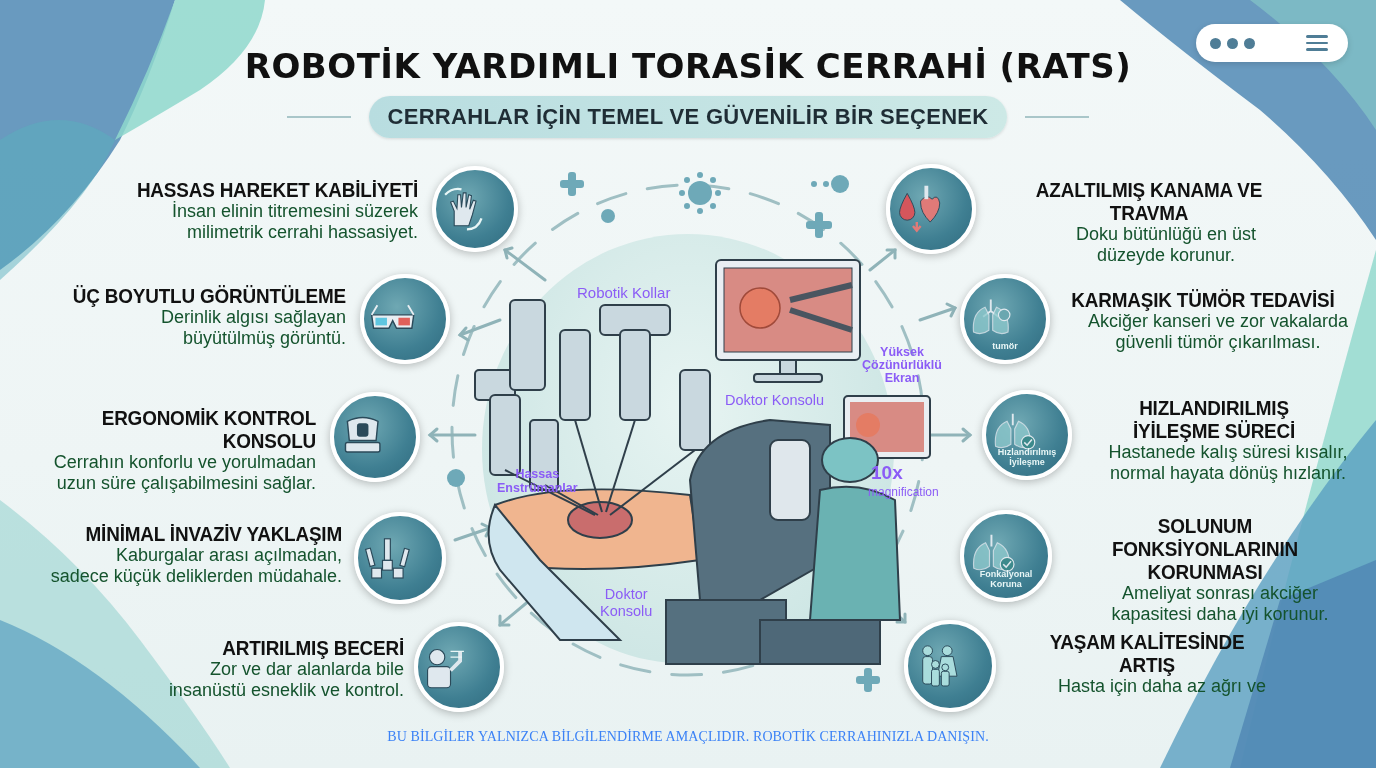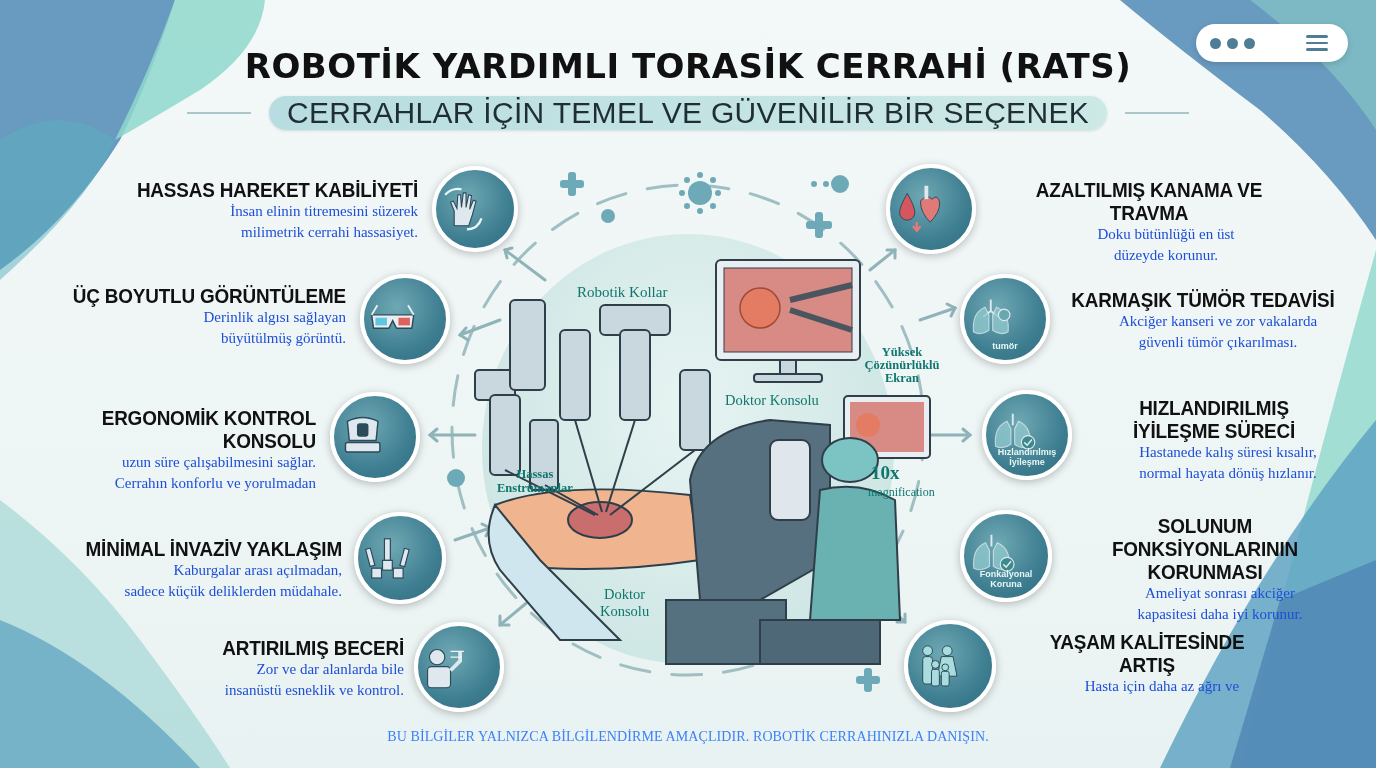--- a/index.html
+++ b/index.html
@@ -16,44 +16,45 @@
     font-family: "DejaVu Sans", sans-serif; font-weight: bold;
     font-size: 34px; letter-spacing: 0.5px; color: #111;
   }
   .subtitle-wrap {
     position: absolute; left: 0; right: 0; top: 96px;
     display: flex; justify-content: center; align-items: center; gap: 18px;
   }
   .subtitle-line { width: 64px; height: 2px; background: #a9c6c9; }
   .subtitle {
     background: linear-gradient(90deg, #b8dde0, #cde9e6);
-    border-radius: 22px; padding: 0 18px;
-    font-family: "Liberation Sans", sans-serif; font-size: 30px;
+    border-radius: 22px; padding: 8px 18px;
+    font-family: "Liberation Sans", sans-serif; font-size: 22px;
     color: #1f2d35; letter-spacing: 0.3px;
     box-shadow: 0 1px 3px rgba(0,0,0,0.12);
+    font-weight: bold;
   }
   .menu-pill {
     position: absolute; left: 1196px; top: 24px; width: 152px; height: 38px;
     background: #fff; border-radius: 19px; box-shadow: 0 2px 6px rgba(0,0,0,0.15);
     display: flex; align-items: center; justify-content: space-between; padding: 0 20px 0 14px;
   }
   .dots { display: flex; gap: 6px; }
   .dot { width: 11px; height: 11px; border-radius: 50%; background: #4f7d96; }
   .hamburger { display: flex; flex-direction: column; gap: 4px; }
   .hamburger span { display: block; width: 22px; height: 2.5px; background: #4f7d96; border-radius: 2px; }
 
   .feature { position: absolute; }
   .feature .f-title {
     font-family: "Liberation Sans", sans-serif; font-weight: bold;
     font-size: 21px; line-height: 23px; color: #111; letter-spacing: -0.2px;
     transform: scaleX(0.9);
   }
   .feature .f-desc {
-    font-family: Liberation Serif, serif;
-    font-size: 15px; line-height: 21px; color: #1d4ed8;
+    font-family: Liberation Sans, sans-serif;
+    font-size: 18px; line-height: 21px; color: #14532d;
   }
   .left .f-title { transform-origin: right center; }
   .right .f-title { transform-origin: left center; }
   .left { text-align: right; }
   .right { text-align: center; }
 
   .icon-circle {
     position: absolute; border-radius: 50%;
     background: radial-gradient(circle at 40% 35%, #6fa8b3 0%, #3f7f92 60%, #2f6a7e 100%);
     border: 4px solid #fff; box-shadow: 0 2px 8px rgba(0,0,0,0.25);
@@ -63,21 +64,21 @@
   .icon-label {
     position: absolute; bottom: 9px; left: 0; right: 0; text-align: center;
     font-size: 9px; color: #e8f6f6; font-weight: bold; line-height: 10px;
   }
 
   .center-disc {
     position: absolute; left: 482px; top: 234px; width: 412px; height: 430px;
     border-radius: 50%;
     background: radial-gradient(ellipse at 50% 40%, #e7f4f2 0%, #cfe7e5 70%, #bfdedd 100%);
   }
-  .illus-label { position: absolute; font-family: Liberation Serif, serif; color: #0f766e; }
+  .illus-label { position: absolute; font-family: Liberation Sans, sans-serif; color: #8b5cf6; }
   .footer {
     position: absolute; left: 0; right: 0; top: 729px; text-align: center;
     font-family: Liberation Serif, serif; font-size: 14px; color: #3b82f6;
     letter-spacing: 0.1px;
   }
 </style>
 </head>
 <body>
 
 <svg class="bg-shape" width="1376" height="768" style="left:0;top:0;">
@@ -248,32 +249,32 @@
   <svg viewBox="0 0 60 60">
       <path d="M8,26 L52,26 L50,40 L34,40 L30,32 L26,40 L10,40 Z" fill="#e8eef2" stroke="#2b4a5a" stroke-width="1.5"></path>
       <rect x="12" y="29" width="12" height="8" fill="#5fc6e0"></rect>
       <rect x="36" y="29" width="12" height="8" fill="#e0605a"></rect>
       <path d="M8,26 L14,16 M52,26 L46,16" stroke="#e8eef2" stroke-width="2"></path>
     </svg>
 </div>
 
 <div class="feature left" style="right:1060px;top:406px;width:300px;">
   <div class="f-title">ERGONOMİK KONTROL KONSOLU</div>
+  <div class="f-desc">Cerrahın konforlu ve yorulmadan</div>
   <div class="f-desc">uzun süre çalışabilmesini sağlar.</div>
-  <div class="f-desc">Cerrahın konforlu ve yorulmadan</div>
 </div>
 <div class="icon-circle" style="left:330px;top:392px;width:90px;height:90px;">
   <svg viewBox="0 0 60 60">
       <path d="M14,14 Q30,6 46,14 L44,34 L16,34 Z" fill="#dfe8ee" stroke="#2b4a5a" stroke-width="1.5"></path>
       <rect x="24" y="16" width="12" height="14" rx="3" fill="#2b4a5a"></rect>
       <rect x="12" y="36" width="36" height="10" rx="2" fill="#dfe8ee" stroke="#2b4a5a" stroke-width="1.5"></rect>
     </svg>
 </div>
 
-<div class="feature left" style="right:1034px;top:522px;width:330px;margin-top:15px;">
+<div class="feature left" style="right:1034px;top:522px;width:330px;">
   <div class="f-title">MİNİMAL İNVAZİV YAKLAŞIM</div>
   <div class="f-desc">Kaburgalar arası açılmadan,</div>
   <div class="f-desc">sadece küçük deliklerden müdahale.</div>
 </div>
 <div class="icon-circle" style="left:354px;top:512px;width:92px;height:92px;">
   <svg viewBox="0 0 60 60">
       <g stroke="#2b4a5a" stroke-width="1.2" fill="#dfe8ee">
         <rect x="27" y="10" width="6" height="22"></rect>
         <rect x="25" y="32" width="10" height="10"></rect>
         <rect x="10" y="20" width="5" height="18" transform="rotate(-15 12 29)"></rect>

